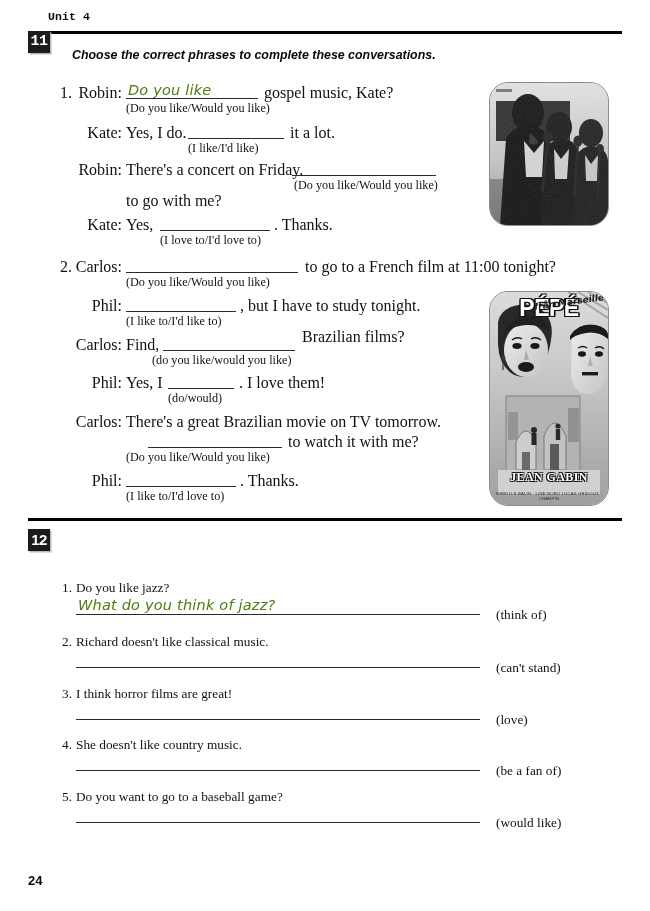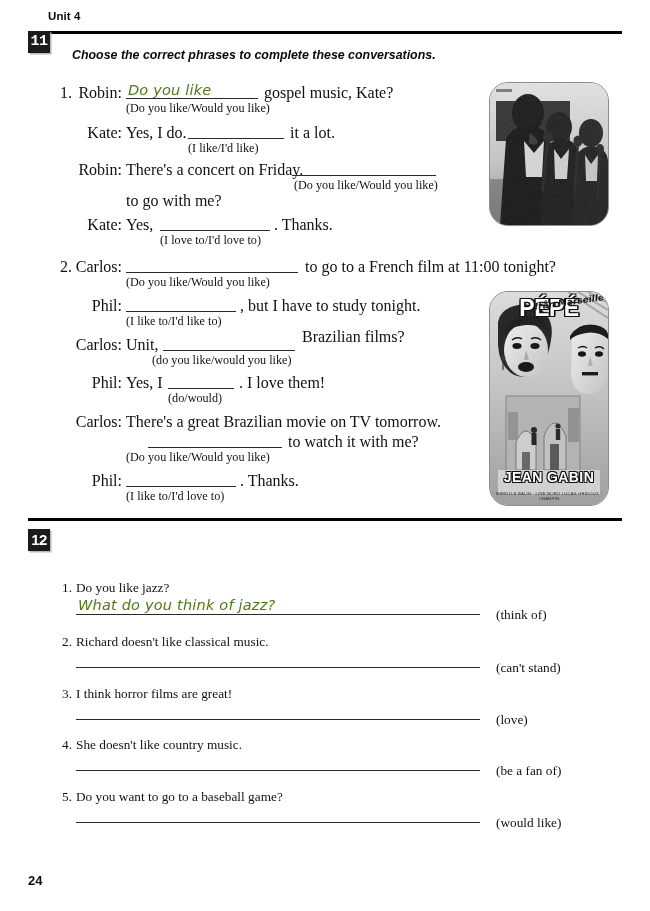--- a/index.html
+++ b/index.html
@@ -23,21 +23,21 @@
     width: 650px;
     height: 911px;
     background: #fff;
   }
 
   
   .unit-head {
     position: absolute;
     left: 28px;
     top: 10px;
-    font-family: Liberation Sans, sans-serif;
+    font-family: Liberation Mono, monospace;
     font-weight: bold;
     font-size: 11.5px;
     letter-spacing: 0.1px;
     color: #0a0a0a;
     padding-left: 20px;
   }
 
   .rule {
     position: absolute;
     left: 28px;
@@ -177,23 +177,23 @@
     color: #1a1a1a;
     transform: rotate(-8deg);
     line-height: 9px;
     text-align: left;
   }
   .poster-star {
     position: absolute;
     left: 0; bottom: 20px;
     width: 100%;
     text-align: center;
-    font-family: Liberation Sans, sans-serif;
-    font-weight: bold;
-    font-size: 14px;
+    font-family: Liberation Serif, serif;
+    font-weight: bold;
+    font-size: 12px;
     letter-spacing: 0.4px;
     color: #ffffff;
     text-shadow: -1px -1px 0 #111, 1px -1px 0 #111, -1px 1px 0 #111, 1px 1px 0 #111;
   }
   .poster-credits {
     position: absolute;
     left: 0; bottom: 4px;
     width: 100%;
     text-align: center;
     font-family: "Liberation Sans", "DejaVu Sans", sans-serif;
@@ -260,21 +260,21 @@
     <div class="blank" style="left:126px; top:272px; width:172px;"></div>
     <div class="txt" style="left:305px; top:258px;">to go to a French film at 11:00 tonight?</div>
     <div class="hint" style="left:126px; top:275px;">(Do you like/Would you like)</div>
 
     <div class="spk" style="left:78px; top:297px; width:44px;">Phil:</div>
     <div class="blank" style="left:126px; top:311px; width:110px;"></div>
     <div class="txt" style="left:240px; top:297px;">, but I have to study tonight.</div>
     <div class="hint" style="left:126px; top:314px;">(I like to/I'd like to)</div>
 
     <div class="spk" style="left:68px; top:336px; width:54px;">Carlos:</div>
-    <div class="txt" style="left:126px; top:336px;">Unit,</div>
+    <div class="txt" style="left:126px; top:336px;">Find,</div>
     <div class="blank" style="left:163px; top:350px; width:132px;"></div>
     <div class="txt" style="left:302px; top:328px;text-align:right;">Brazilian films?</div>
     <div class="hint" style="left:152px; top:353px;">(do you like/would you like)</div>
 
     <div class="spk" style="left:78px; top:374px; width:44px;">Phil:</div>
     <div class="txt" style="left:126px; top:374px;">Yes, I</div>
     <div class="blank" style="left:168px; top:388px; width:66px;"></div>
     <div class="txt" style="left:239px; top:374px;">. I love them!</div>
     <div class="hint" style="left:168px; top:391px;">(do/would)</div>
 

